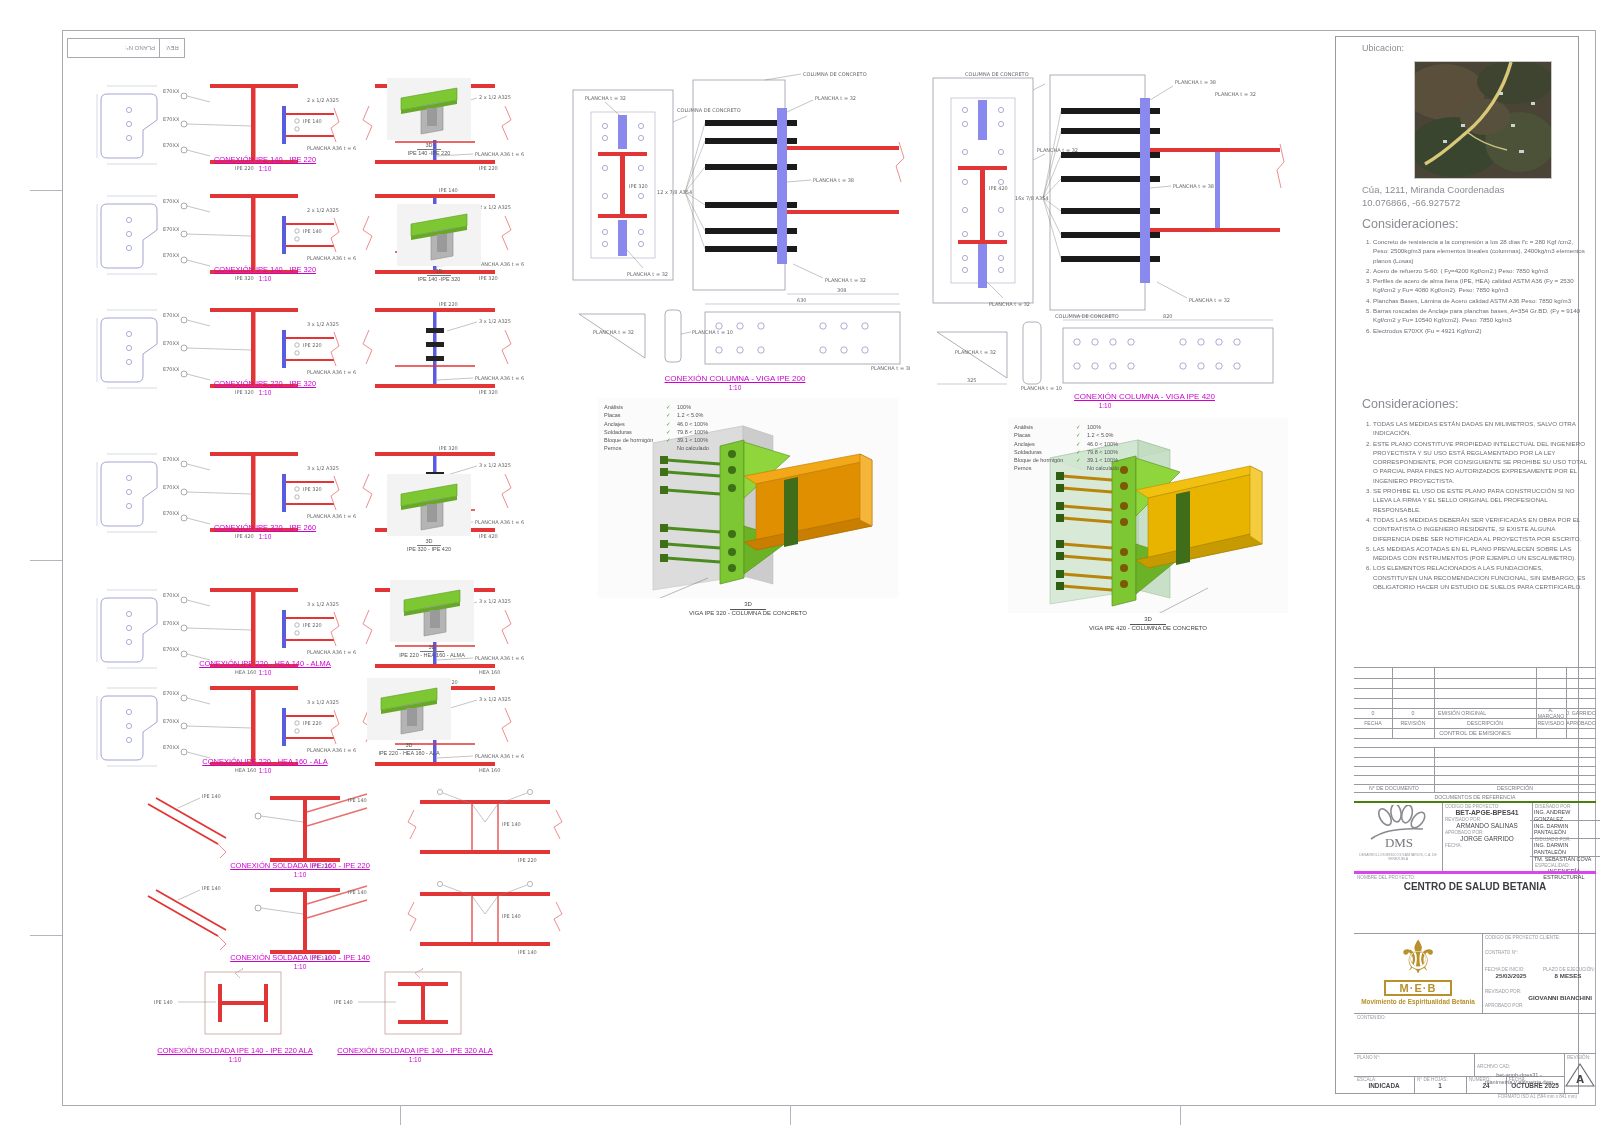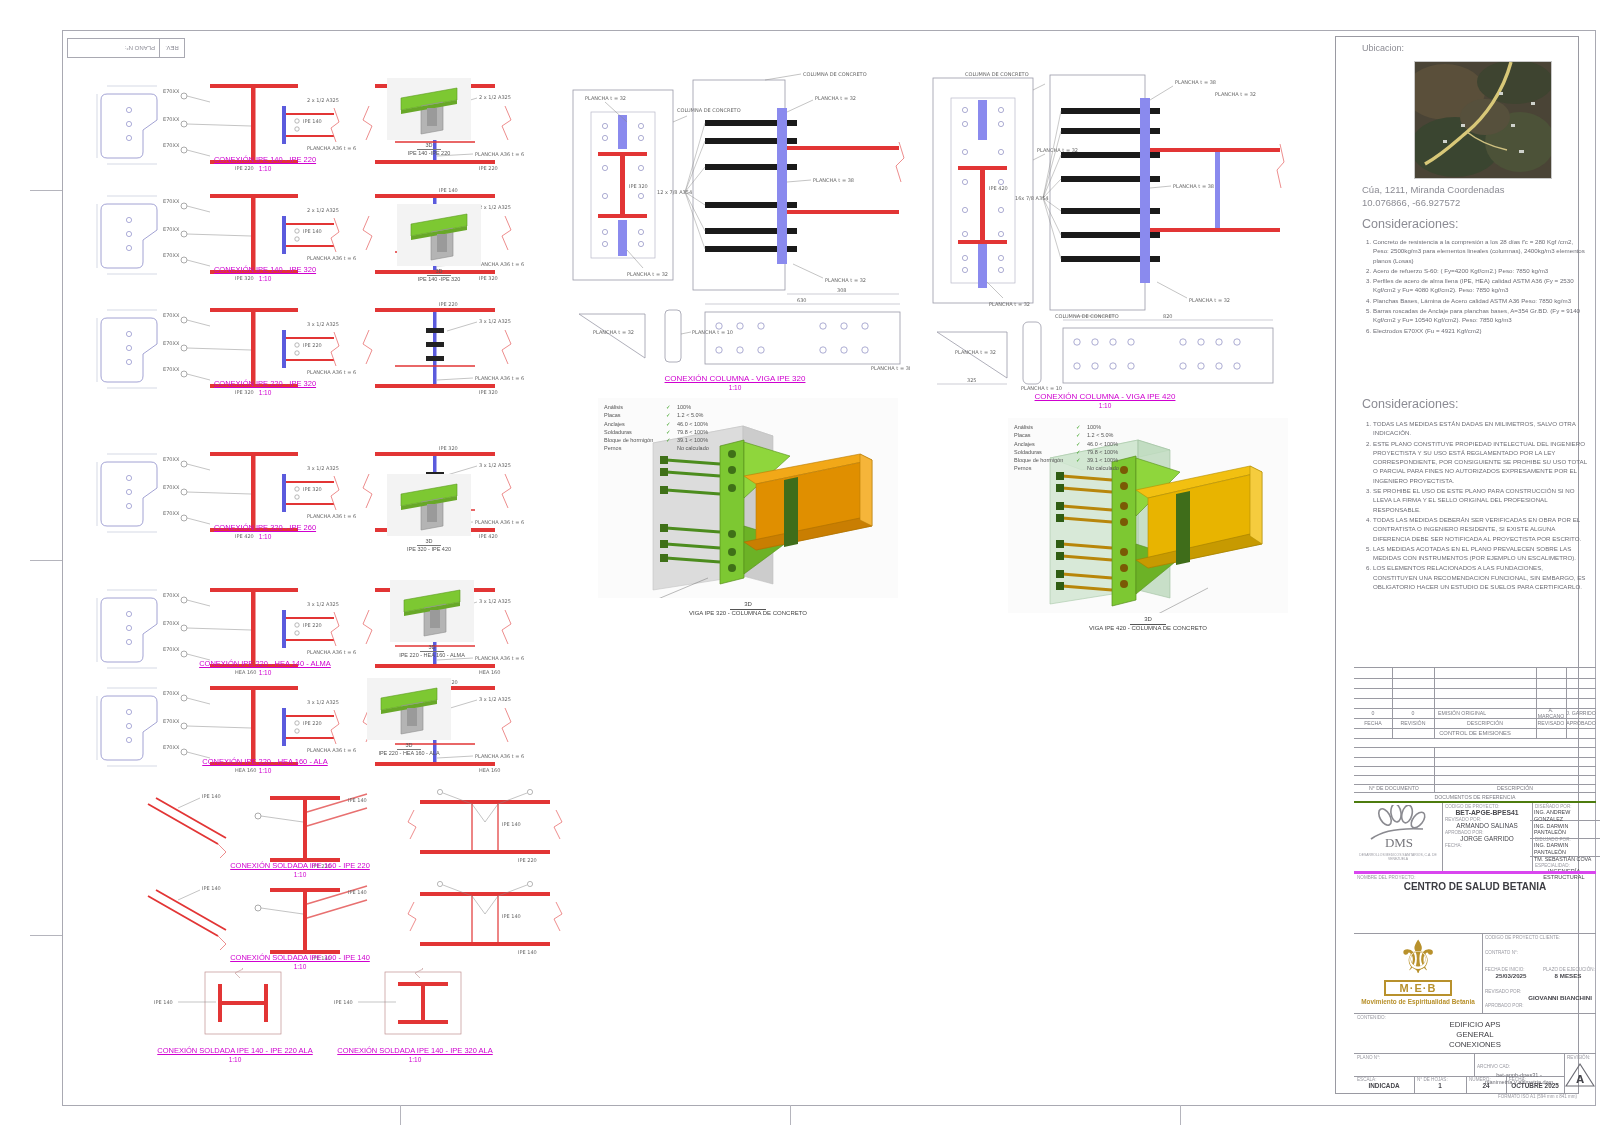--- a/index.html
+++ b/index.html
@@ -631,21 +631,21 @@
         <circle cx="175" cy="278" r="3.2"></circle>
         <circle cx="196" cy="278" r="3.2"></circle>
       <circle cx="258" cy="278" r="3.2"></circle>
         <circle cx="279" cy="278" r="3.2"></circle>
         <circle cx="300" cy="278" r="3.2"></circle>
     </g>
     <line x1="140" y1="232" x2="335" y2="232" stroke="#9a9aa8" stroke-width="0.5"></line>
     <text x="232" y="230" class="t5">630</text>
     <text x="306" y="298" class="t5">PLANCHA t = 38</text>
   </svg>
-  <div class="cg-title" style="left:60px;top:302px;width:220px;">CONEXIÓN COLUMNA - VIGA IPE 320</div>
+  <div class="cg-title" style="left:60px;top:302px;width:220px;">CONEXIÓN COLUMNA - VIGA IPE 200</div>
   <div class="cg-scale" style="left:60px;top:312px;width:220px;">1:10</div>
 </div>
 
 <div class="abs" style="left:925px;top:70px;">
   <svg width="360" height="320" viewBox="0 0 360 320">
     <rect x="8" y="8" width="100" height="225" fill="none" stroke="#9a9aa8" stroke-width="0.8"></rect>
     <rect x="26" y="28" width="64" height="185" fill="none" stroke="#b8b8c8" stroke-width="0.7"></rect>
     <rect x="53" y="30" width="9" height="40" fill="#8a8aee"></rect>
     <rect x="53" y="174" width="9" height="44" fill="#8a8aee"></rect>
     <rect x="33" y="96" width="49" height="4" fill="#e23535"></rect>
@@ -740,21 +740,21 @@
         <circle cx="188" cy="296" r="3.2"></circle>
         <circle cx="206" cy="296" r="3.2"></circle>
       <circle cx="258" cy="296" r="3.2"></circle>
         <circle cx="276" cy="296" r="3.2"></circle>
         <circle cx="294" cy="296" r="3.2"></circle>
         <circle cx="312" cy="296" r="3.2"></circle>
     </g>
     <line x1="138" y1="250" x2="348" y2="250" stroke="#9a9aa8" stroke-width="0.5"></line>
     <text x="238" y="248" class="t5">820</text>
   </svg>
-  <div class="cg-title" style="left:70px;top:322px;width:220px;">CONEXIÓN COLUMNA - VIGA IPE 420</div>
+  <div class="cg-title" style="left:70px;top:322px;width:220px;text-align:right;">CONEXIÓN COLUMNA - VIGA IPE 420</div>
   <div class="cg-scale" style="left:70px;top:332px;width:220px;">1:10</div>
 </div>
 
 <div class="render" style="left:598px;top:398px;width:300px;">
   <div class="canvas" style="width:300px;height:200px;">
     <svg width="300" height="200" viewBox="0 0 300 200">
       <polygon points="55,45 145,28 175,38 85,56" fill="#ececec" stroke="#c8c8c8" stroke-width="0.6"></polygon>
       <polygon points="55,45 145,28 145,178 55,192" fill="#dcdcdc" stroke="#c4c4c4" stroke-width="0.6"></polygon>
       <polygon points="145,28 175,38 175,186 145,178" fill="#cccccc" stroke="#c0c0c0" stroke-width="0.6"></polygon>
       <g stroke="#4c8c1e" stroke-width="3">
@@ -1080,25 +1080,20 @@
       </div>
       <div class="tbl-line" style="left:128px;top:67px;width:114px;height:1px;"></div>
       <div style="position:absolute;left:0;top:68px;width:114px;">
         <div class="plabel">APROBADO POR:</div>
       </div>
     </div>
   </div>
 
   <div class="sec" style="top:976px;height:40px;border-top:1px solid #9a9aa2;">
     <div class="plabel">CONTENIDO:</div>
-    <div style="font-size:7.8px;color:#3c3c42;text-align:center;line-height:1.3;">
-      <div>EDIFICIO APS</div>
-      <div>GENERAL</div>
-      <div>CONEXIONES</div>
-    </div>
   </div>
 
   <div class="sec" style="top:1016px;height:40px;border-top:1px solid #9a9aa2;">
     <div class="tbl-line" style="left:120px;top:0;width:1px;height:22px;"></div>
     <div class="tbl-line" style="left:210px;top:0;width:1px;height:40px;"></div>
     <div class="tbl-line" style="left:0;top:22px;width:210px;height:1px;"></div>
     <div class="tbl-line" style="left:60px;top:22px;width:1px;height:18px;"></div>
     <div class="tbl-line" style="left:112px;top:22px;width:1px;height:18px;"></div>
     <div class="tbl-line" style="left:152px;top:22px;width:1px;height:18px;"></div>
     <div style="position:absolute;left:0;top:0;width:120px;">

